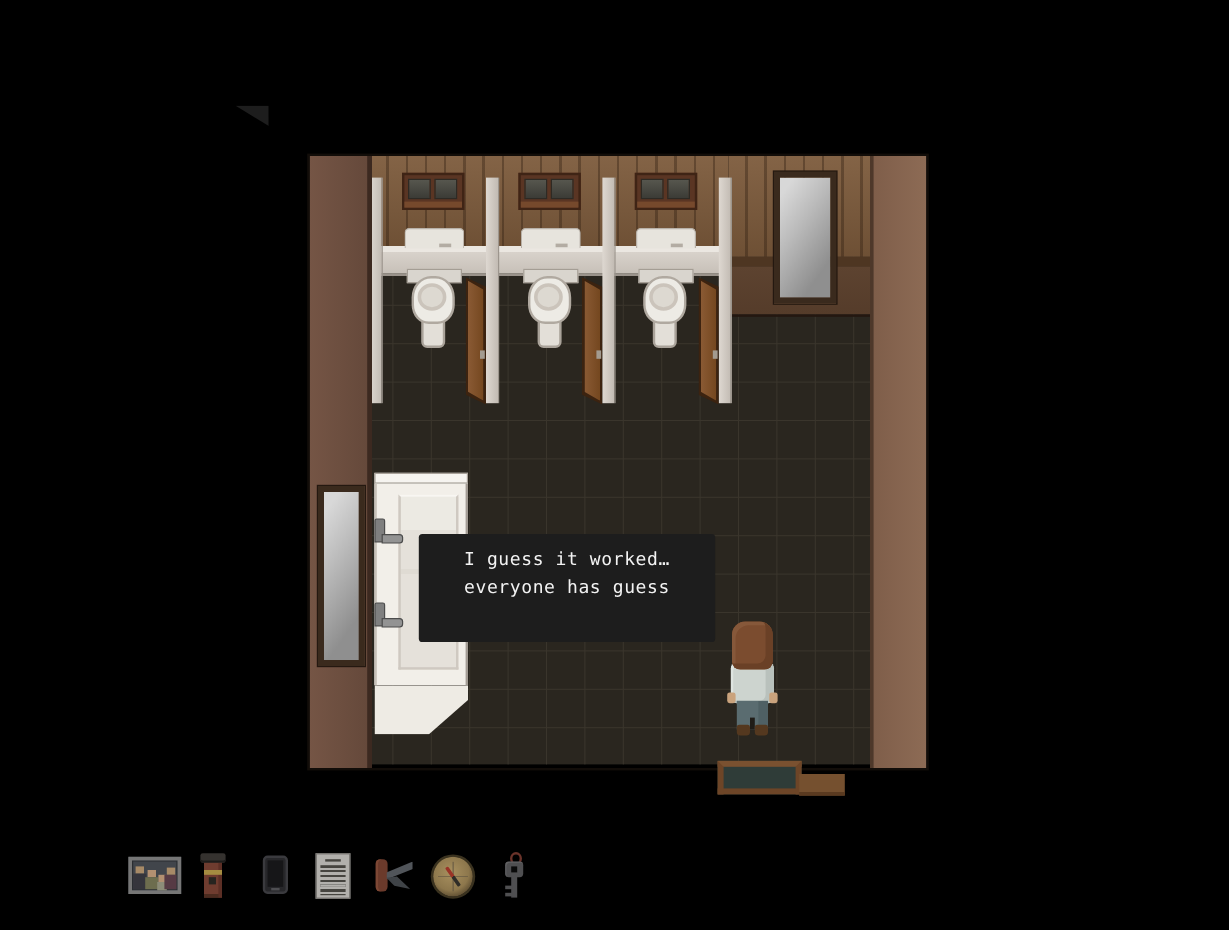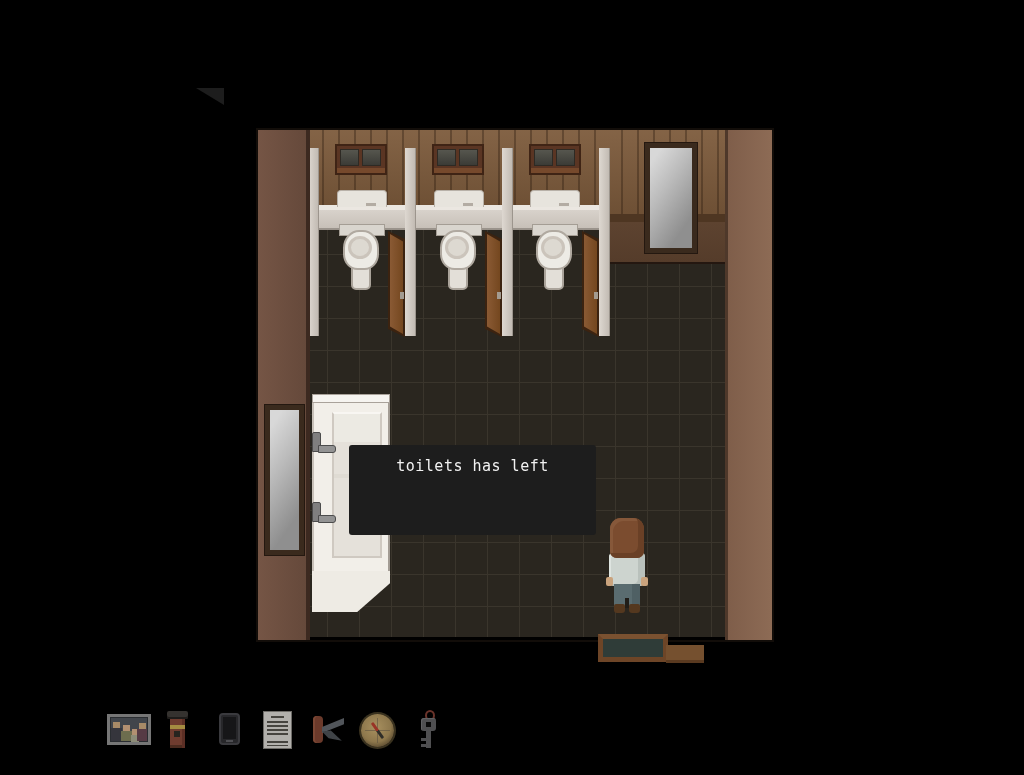--- a/index.html
+++ b/index.html
@@ -293,21 +293,22 @@
     <div class="c-shoe l"></div>
     <div class="c-shoe r"></div>
     <div class="c-hair"></div>
   </div>
 </div>
 
 <div class="mat-a"></div>
 <div class="mat-b"></div>
 
 <div class="bubble">
-  <span class="bubble-line">toilets has left</span>
+  <span class="bubble-line">I guess it worked…</span>
+  <span class="bubble-line">everyone has guess</span>
 </div>
 <div class="bubble-tail"></div>
 
 <div class="toolbar">
 
   <div class="item photo" aria-label="family-photo">
     <div class="head" style="left:3px;top:5px;width:7px;height:6px"></div>
     <div class="torso" style="left:1px;top:11px;width:11px;height:13px;background:#35353c"></div>
     <div class="head" style="left:13px;top:8px;width:7px;height:6px;background:#b29071"></div>
     <div class="torso" style="left:11px;top:14px;width:11px;height:10px;background:#6d6d4e"></div>

